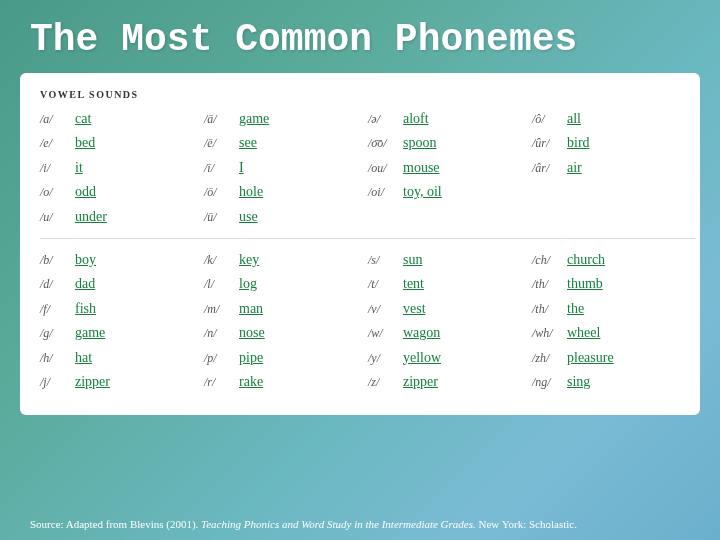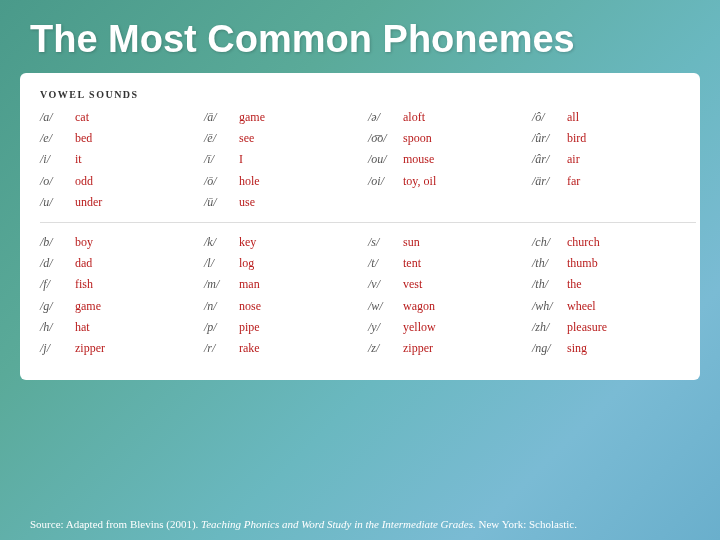--- a/index.html
+++ b/index.html
@@ -11,21 +11,21 @@
       font-family: Georgia, 'Times New Roman', serif;
       background: linear-gradient(135deg, #4a9a8a 0%, #5aaa99 30%, #6ab8c0 60%, #7abbd4 80%, #6aafcc 100%);
       position: relative;
     }
 
     .page-title {
       font-size: 38px;
       font-weight: bold;
       color: white;
       padding: 18px 30px 12px 30px;
-      font-family: Liberation Sans, sans-serif;
+      font-family: Liberation Mono, monospace;
       text-shadow: 1px 1px 3px rgba(0,0,0,0.2);
     }
 
     .content-card {
       background: white;
       margin: 0 20px;
       border-radius: 6px;
       padding: 16px 4px 12px 20px;
       font-size: 12px;
     }
@@ -60,22 +60,23 @@
     }
 
     .phoneme-symbol {
       color: #555;
       font-style: italic;
       min-width: 30px;
       font-size: 12px;
     }
 
     .phoneme-word {
-      color: #b91c1c;
-      font-size: 12px;
+      color: #15803d;
+      font-size: 14px;
+      text-decoration: underline;
     }
 
     .consonant-section {
       margin-top: 10px;
     }
 
     .source-text {
       position: absolute;
       bottom: 10px;
       left: 30px;
@@ -172,24 +173,20 @@
           <span class="phoneme-word">all</span>
         </div>
       <div class="phoneme-row">
           <span class="phoneme-symbol">/ûr/</span>
           <span class="phoneme-word">bird</span>
         </div>
       <div class="phoneme-row">
           <span class="phoneme-symbol">/âr/</span>
           <span class="phoneme-word">air</span>
         </div>
-      <div class="phoneme-row">
-          <span class="phoneme-symbol">/är/</span>
-          <span class="phoneme-word">far</span>
-        </div>
     </div>
   </div>
 
   <div class="divider"></div>
 
   <div class="consonant-section">
 
     <div class="phoneme-grid">
       <div class="phoneme-col">
         <div class="phoneme-row">

